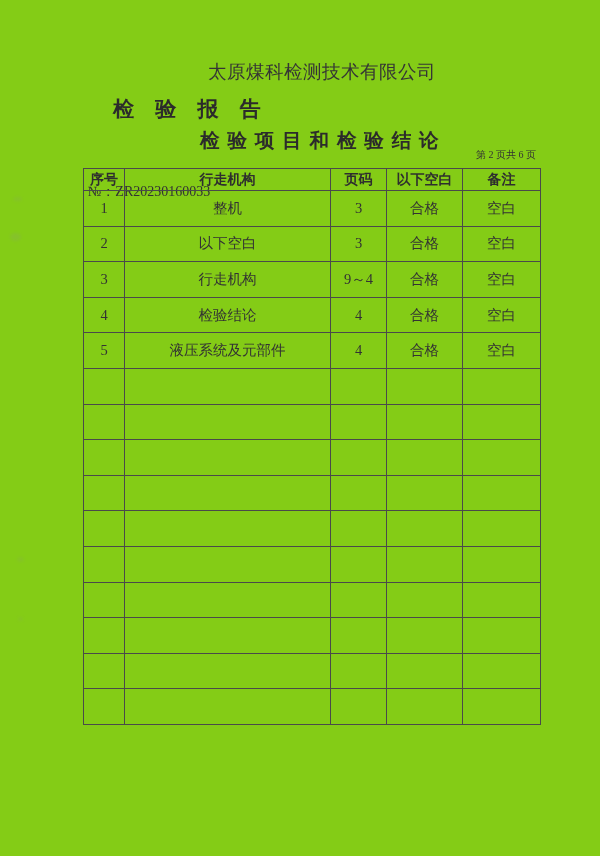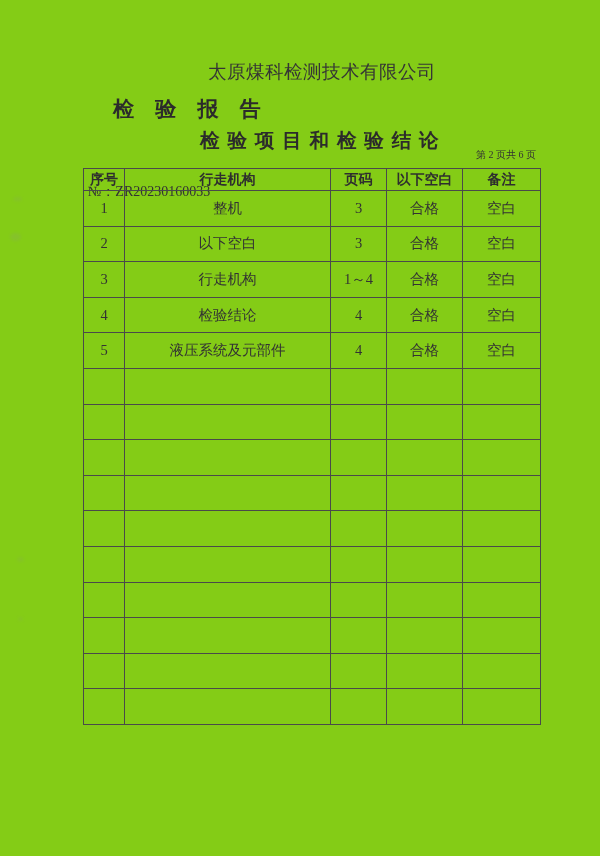--- a/index.html
+++ b/index.html
@@ -148,21 +148,21 @@
         <tr>
           <td>2</td>
           <td>以下空白</td>
           <td>3</td>
           <td>合格</td>
           <td>空白</td>
         </tr>
         <tr>
           <td>3</td>
           <td>行走机构</td>
-          <td>1～4</td>
+          <td>9～4</td>
           <td>合格</td>
           <td>空白</td>
         </tr>
         <tr>
           <td>4</td>
           <td>检验结论</td>
           <td>4</td>
           <td>合格</td>
           <td>空白</td>
         </tr>

